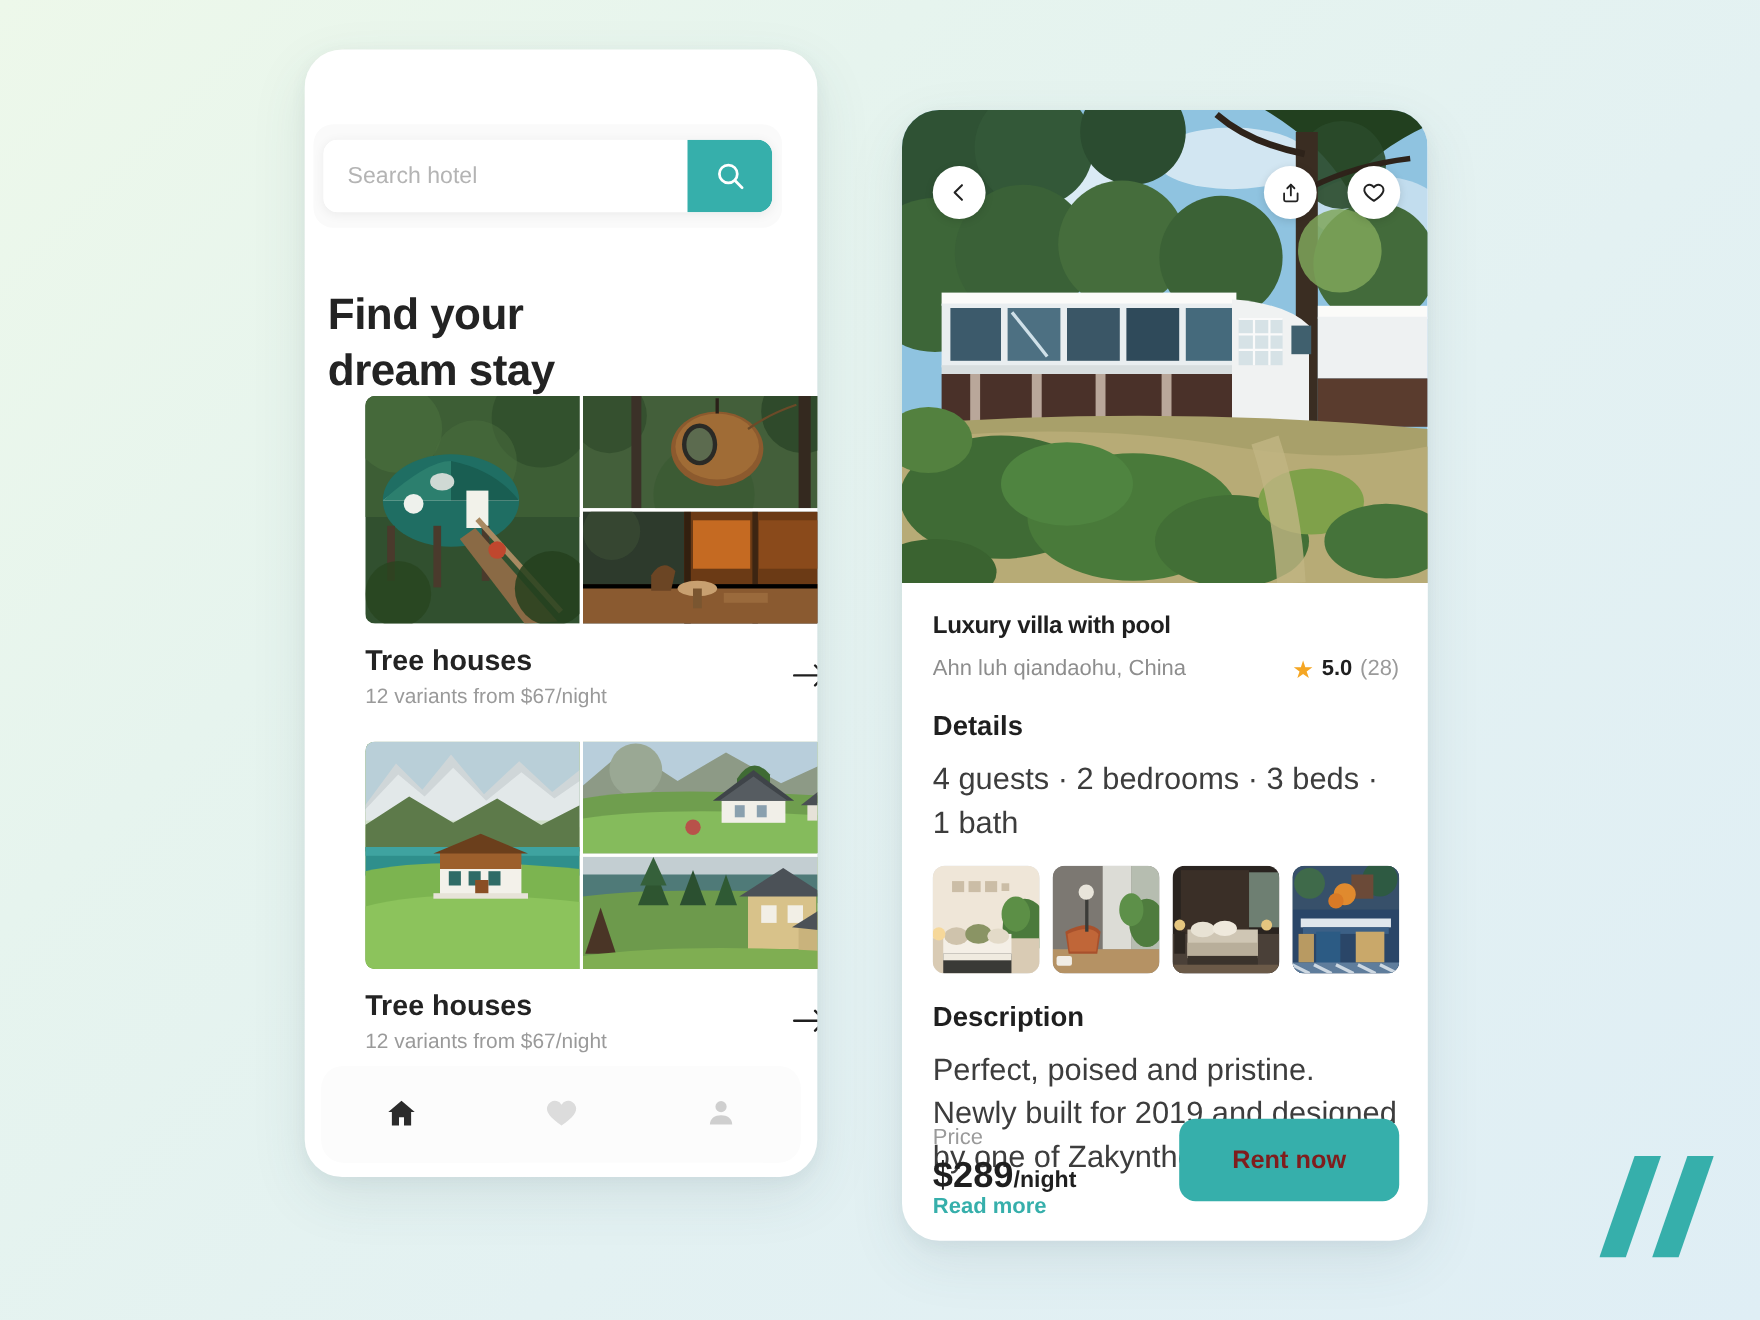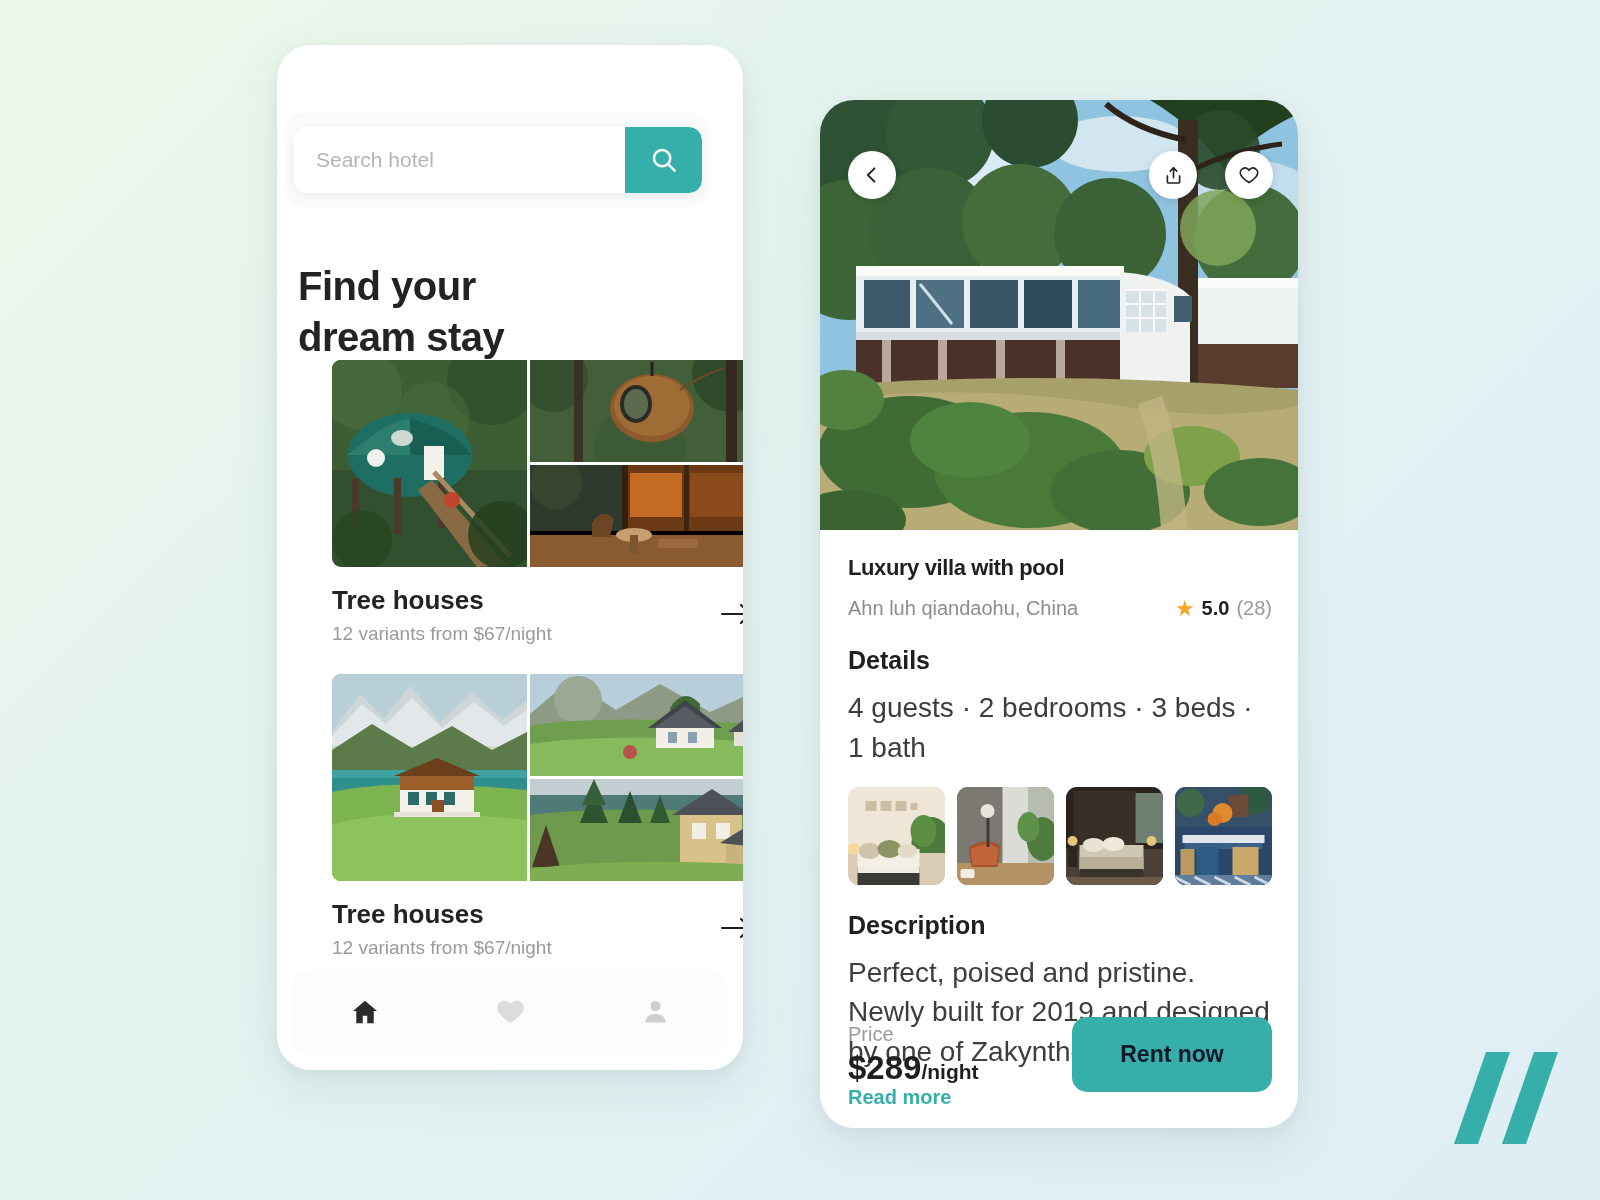--- a/index.html
+++ b/index.html
@@ -113,21 +113,21 @@
   }
 
   .footer {
     position: absolute; left: 28px; bottom: 36px; width: 424px;
     display: flex; align-items: center; justify-content: space-between;
   }
   .price-label { font-size: 20px; color: #9a9a9a; }
   .price-main { font-size: 33px; font-weight: 700; color: #1f1f1f; margin-top: 3px; }
   .price-unit { font-size: 21px; font-weight: 700; }
   .rent-btn {
-    background: #36AFAB; color: #0f172a; border: 0; cursor: pointer;
+    background: #36AFAB; color: #7f1d1d; border: 0; cursor: pointer;
     width: 200px; height: 75px; border-radius: 15px;
     font-family: "Liberation Sans", sans-serif; font-size: 23px; font-weight: 700;
   }
 
   .logo { position: absolute; right: 42px; bottom: 48px; }
 </style>
 </head>
 <body>
 
 <div class="phone" id="phone-left">

